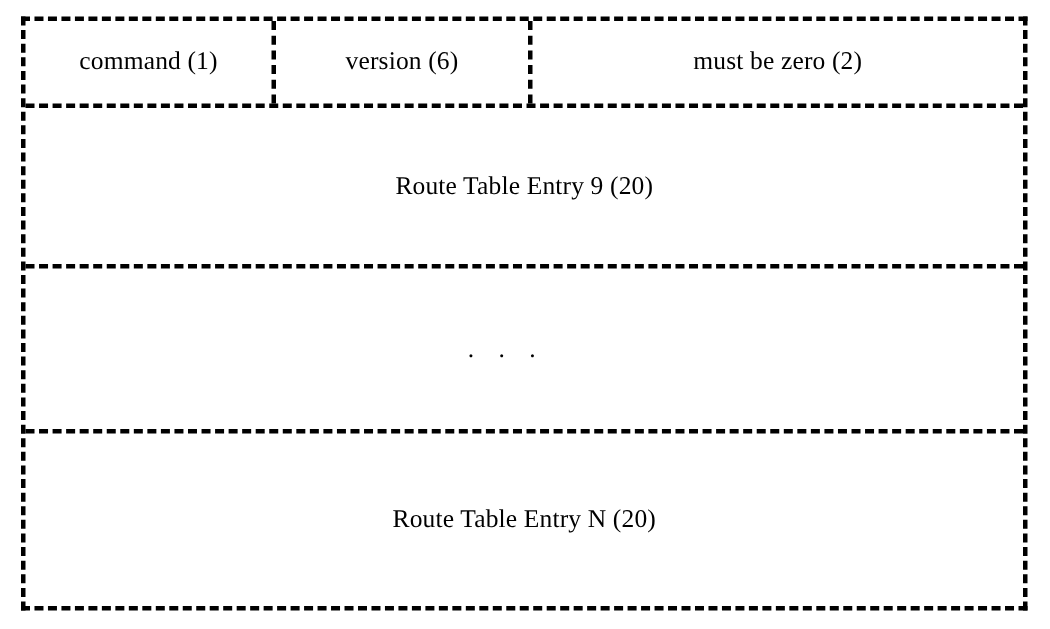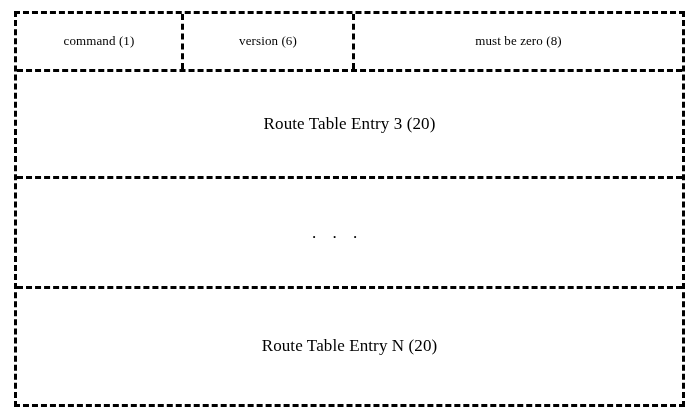--- a/index.html
+++ b/index.html
@@ -59,21 +59,21 @@
     flex-direction: row;
     align-items: stretch;
   }
 
   .field {
     box-sizing: border-box;
     display: flex;
     align-items: center;
     justify-content: center;
     text-align: center;
-    font-size: 13px;
+    font-size: 17px;
     line-height: 1.1;
     letter-spacing: 0.1px;
   }
 
   .field.sep {
     border-right: 3px dashed #000000;
   }
 
   .field-command  { width: 167px; }
   .field-version  { width: 171px; }
@@ -103,26 +103,26 @@
   <div class="packet-frame">
 
     <div class="band divided header-row">
       <div class="field sep field-command">
         <span>command (1)</span>
       </div>
       <div class="field sep field-version">
         <span>version (6)</span>
       </div>
       <div class="field field-mustzero">
-        <span>must be zero (8)</span>
+        <span>must be zero (2)</span>
       </div>
     </div>
 
     <div class="band divided" style="top:58px; height:107px;">
-      <span class="entry-label">Route Table Entry 3 (20)</span>
+      <span class="entry-label">Route Table Entry 9 (20)</span>
     </div>
 
     <div class="band divided" style="top:165px; height:110px;">
       <span class="ellipsis-label">. . .</span>
     </div>
 
     <div class="band" style="top:275px; height:115px;align-items:center;">
       <span class="entry-label">Route Table Entry N (20)</span>
     </div>
 

